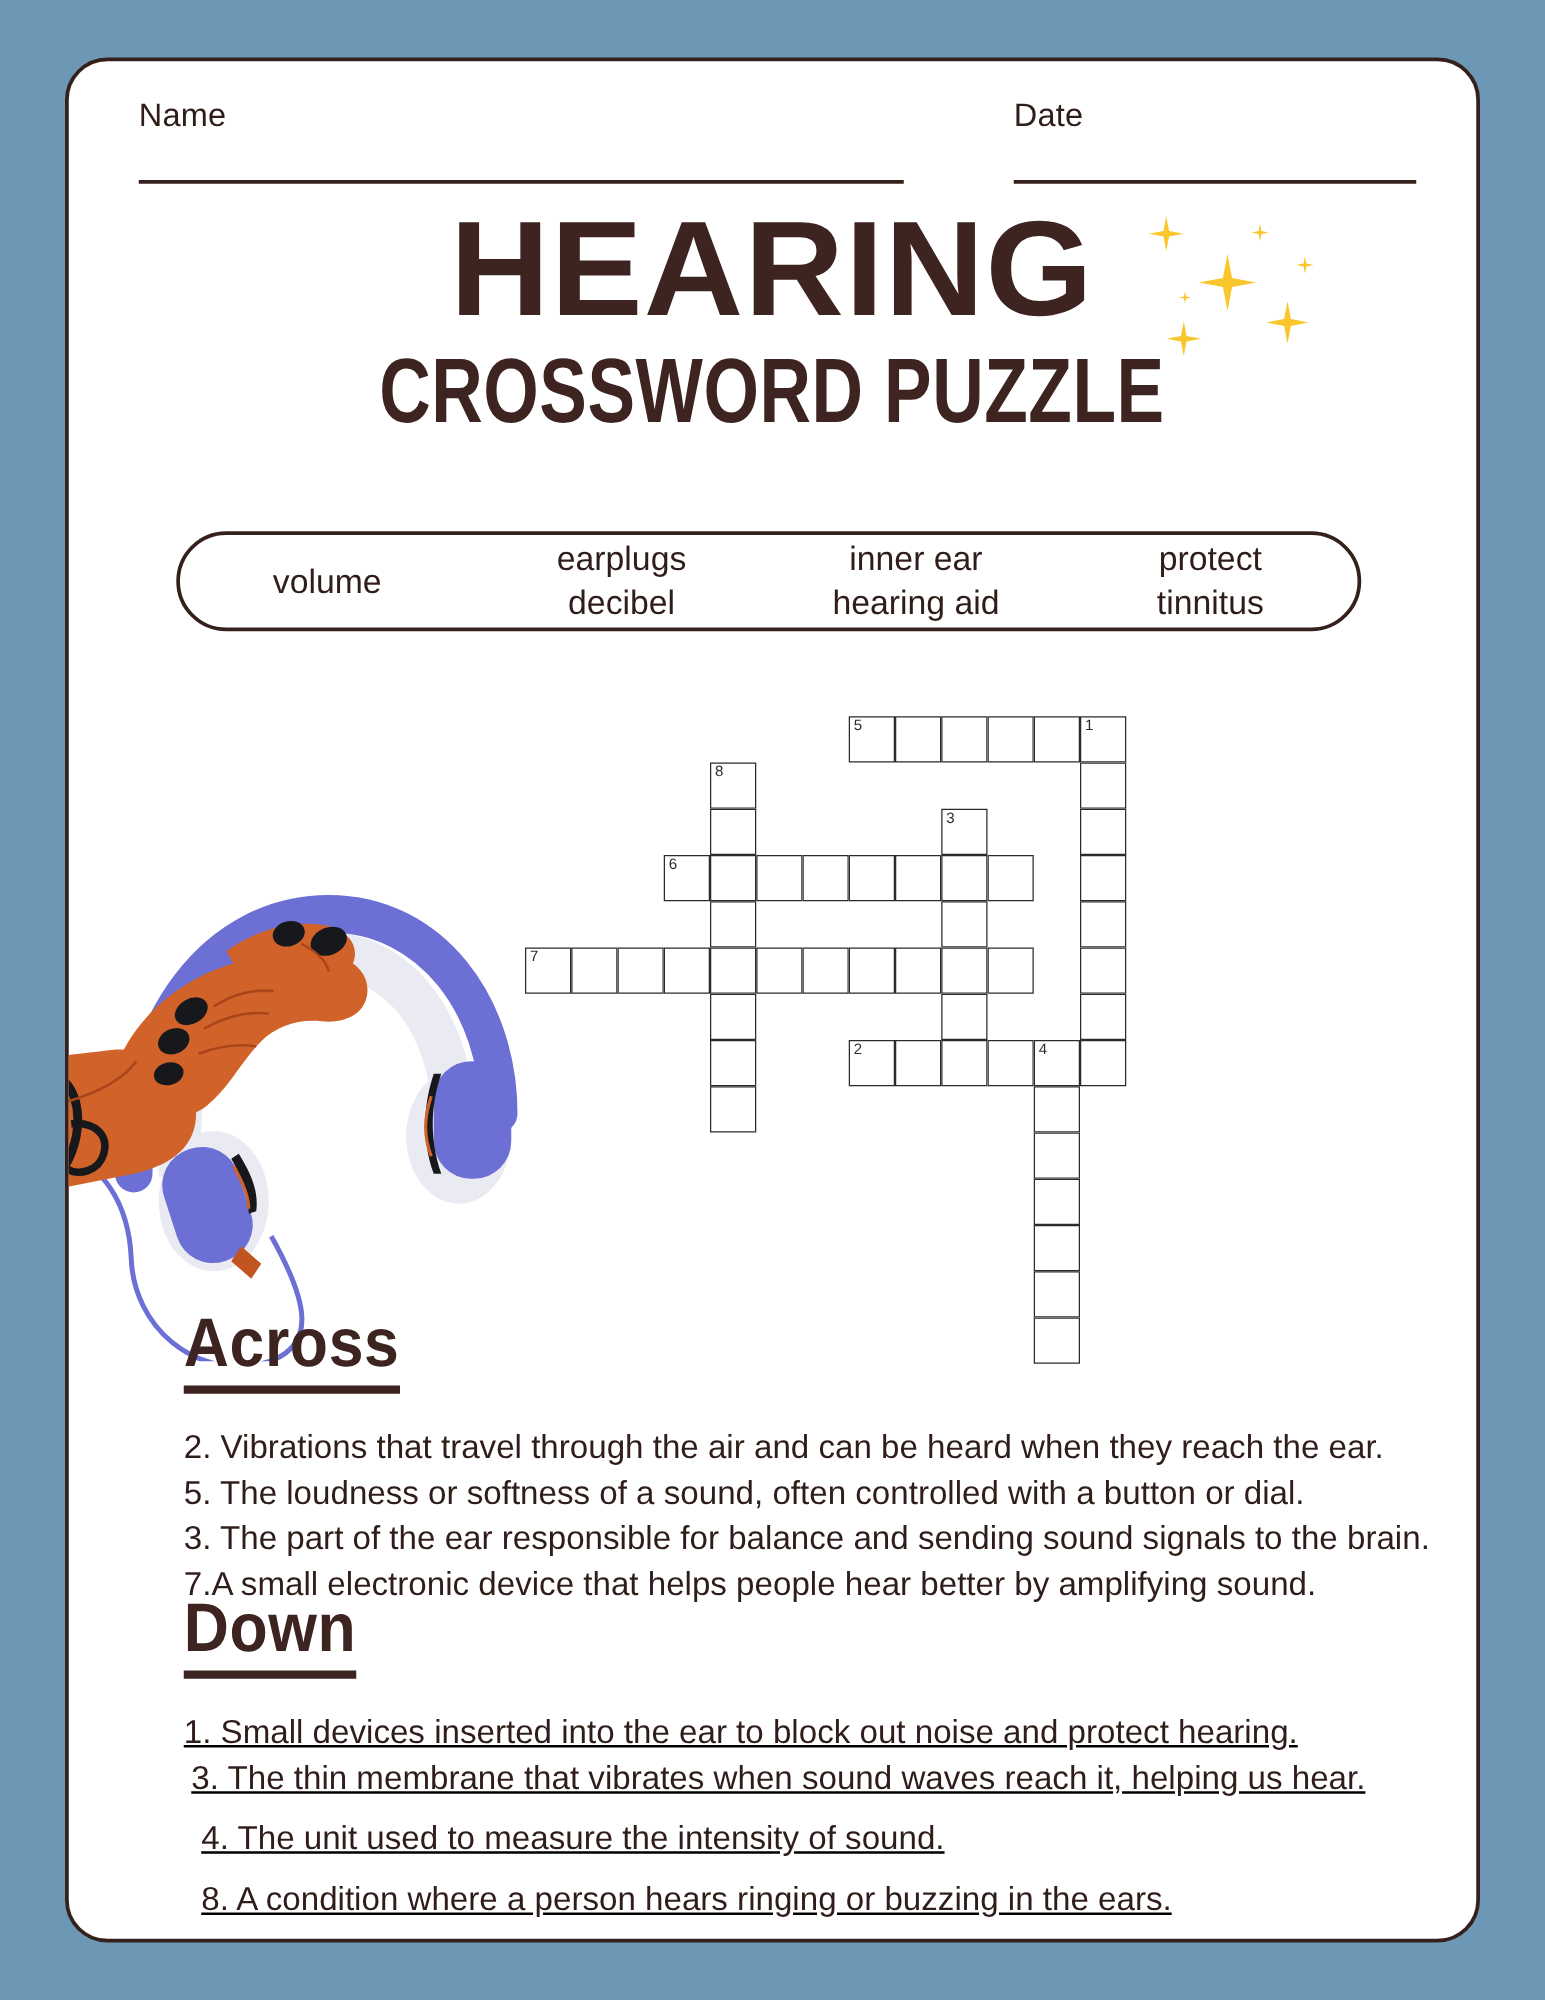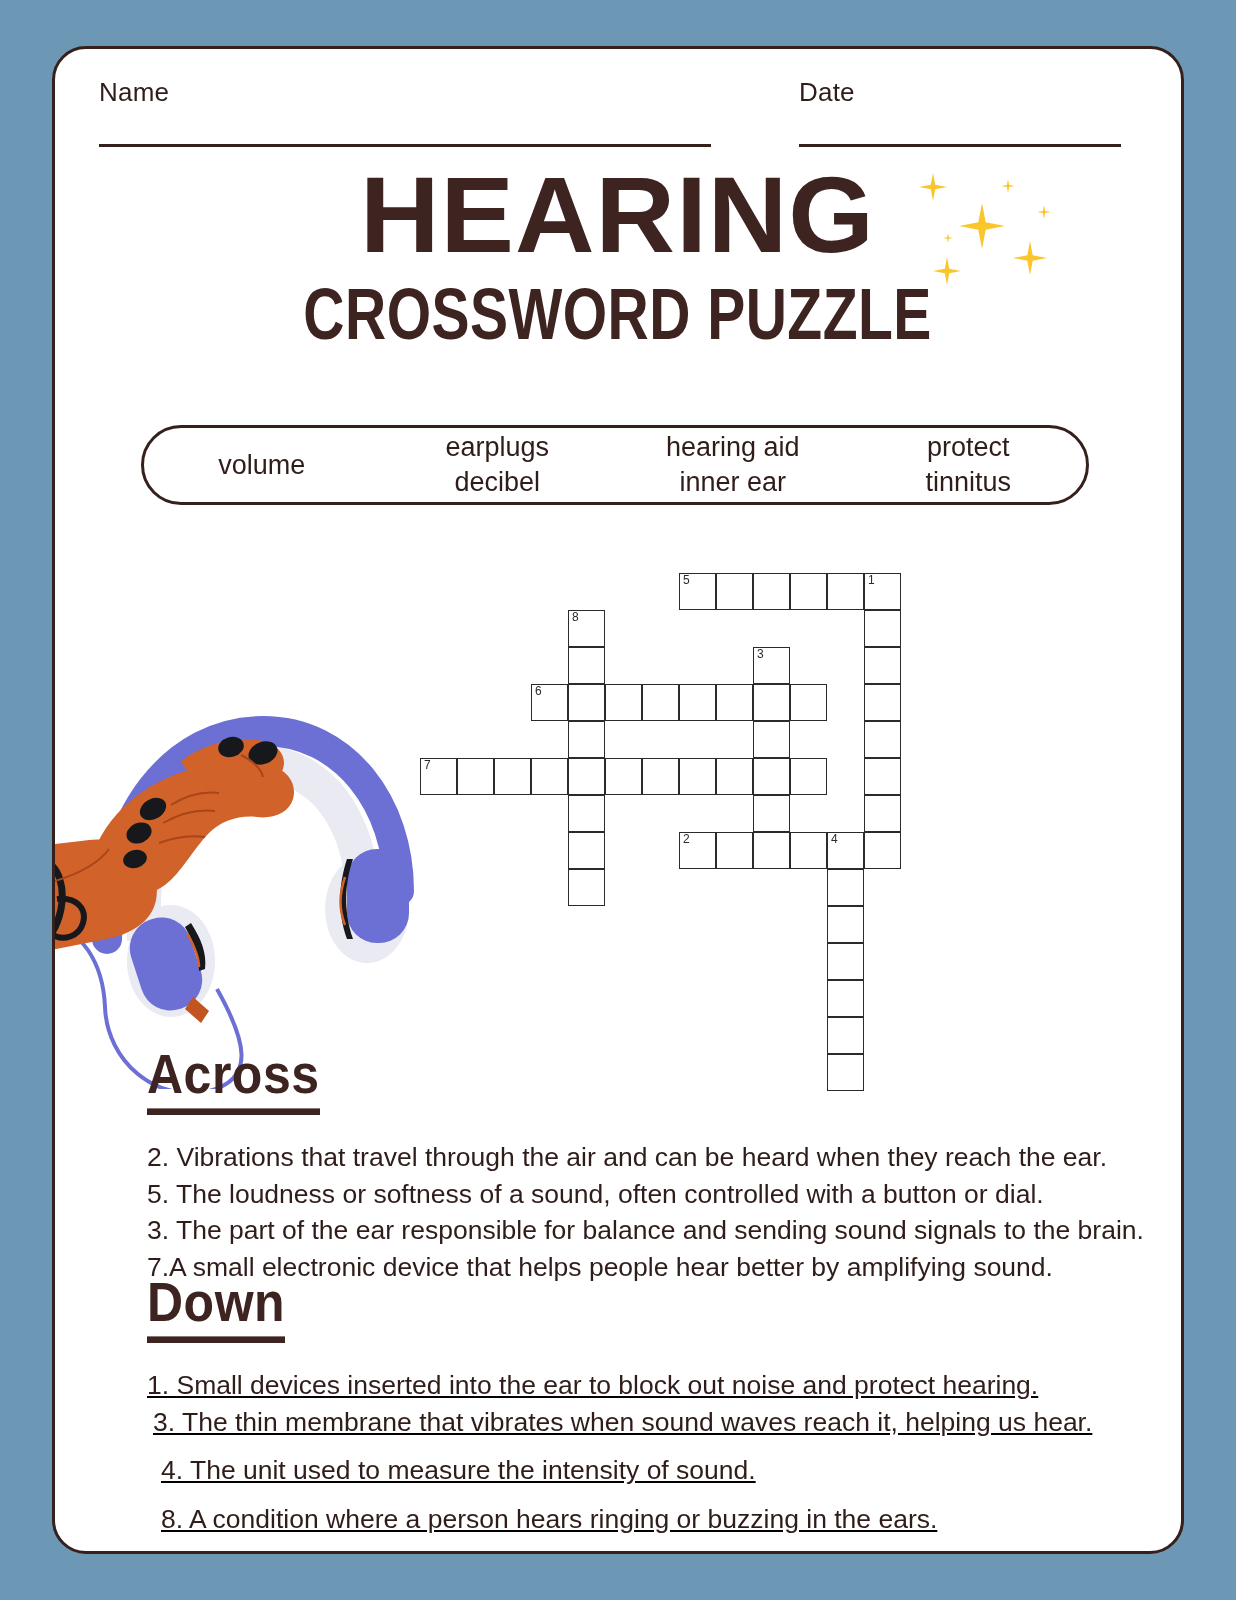--- a/index.html
+++ b/index.html
@@ -22,21 +22,21 @@
     background: #ffffff;
     border: 3px solid #36201c;
     border-radius: 34px;
     box-sizing: border-box;
     overflow: hidden;
   }
 
   
   .meta-row {
     position: absolute;
-    left: 44px;
+    left: 56px;
     top: 30px;
     width: 1022px;
     height: 80px;
     text-decoration: underline;
   }
   .meta-field {
     position: absolute;
     top: 0;
     height: 76px;
   }
@@ -240,22 +240,22 @@
 
   <div class="wordbank">
     <div class="wb-col">
       <div class="wb-word">volume</div>
     </div>
     <div class="wb-col">
       <div class="wb-word">earplugs</div>
       <div class="wb-word">decibel</div>
     </div>
     <div class="wb-col">
+      <div class="wb-word">inner ear</div>
       <div class="wb-word">hearing aid</div>
-      <div class="wb-word">inner ear</div>
     </div>
     <div class="wb-col">
       <div class="wb-word">protect</div>
       <div class="wb-word">tinnitus</div>
     </div>
   </div>
 
   <div class="grid-area" id="grid-area">
       <div class="cell" style="left: 624px; top: 524px;">
         <span class="num">5</span>

